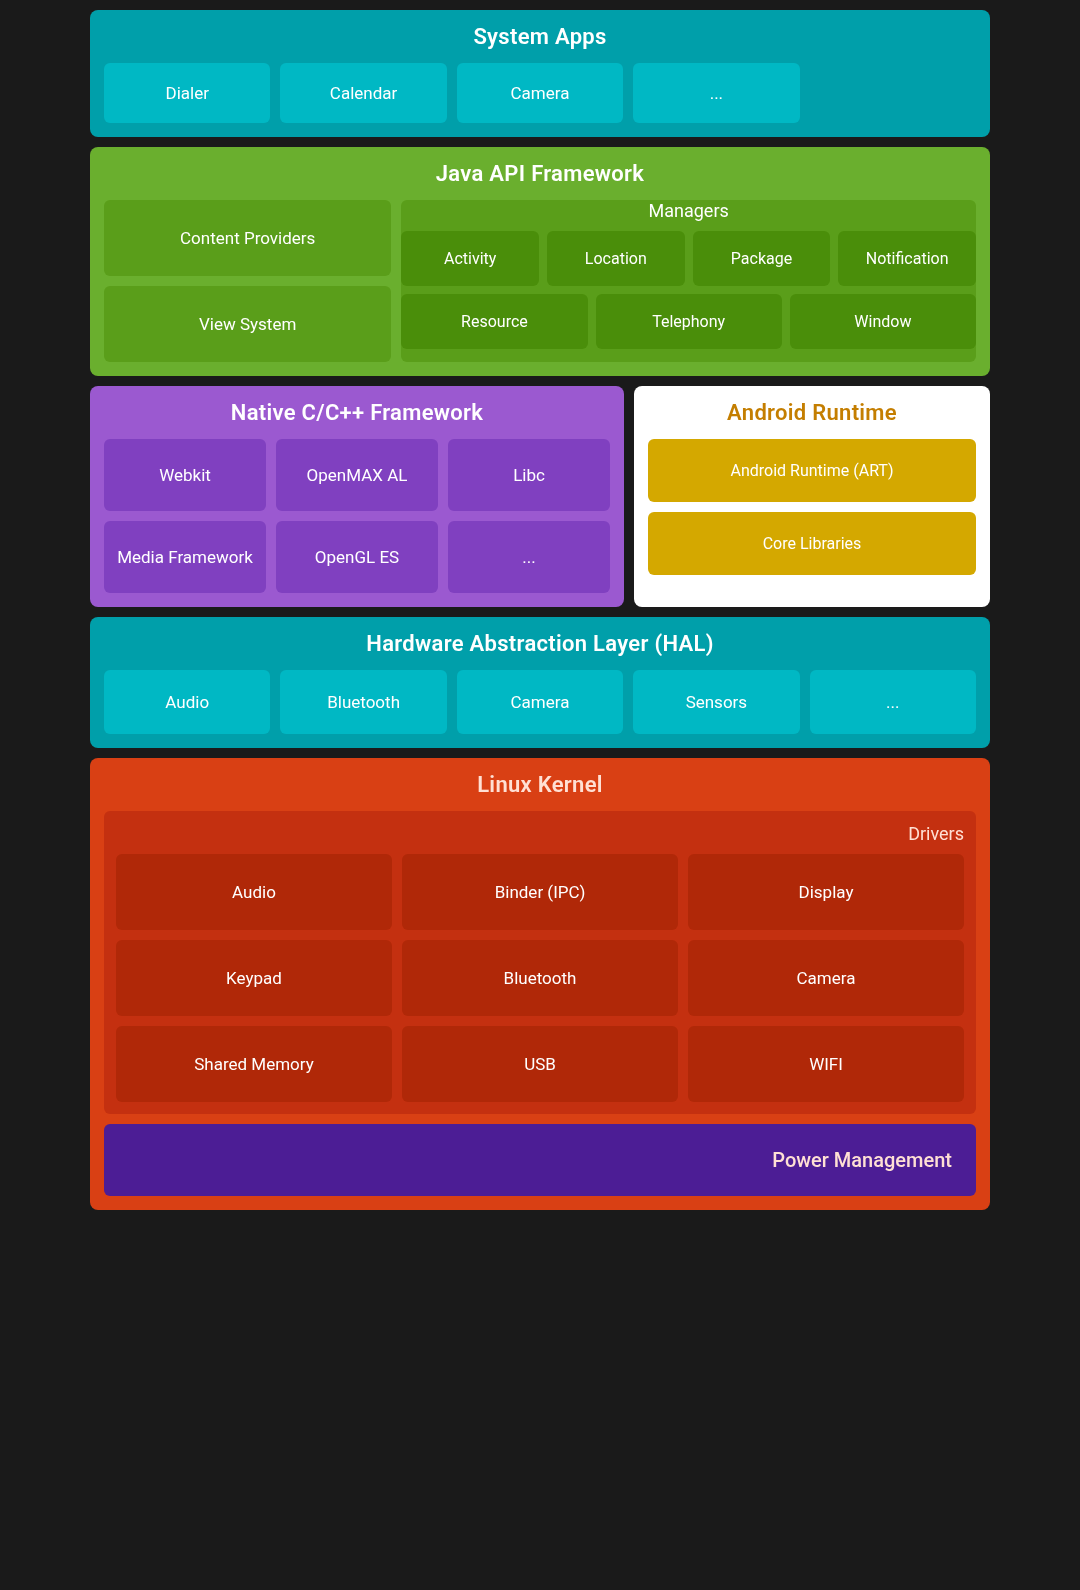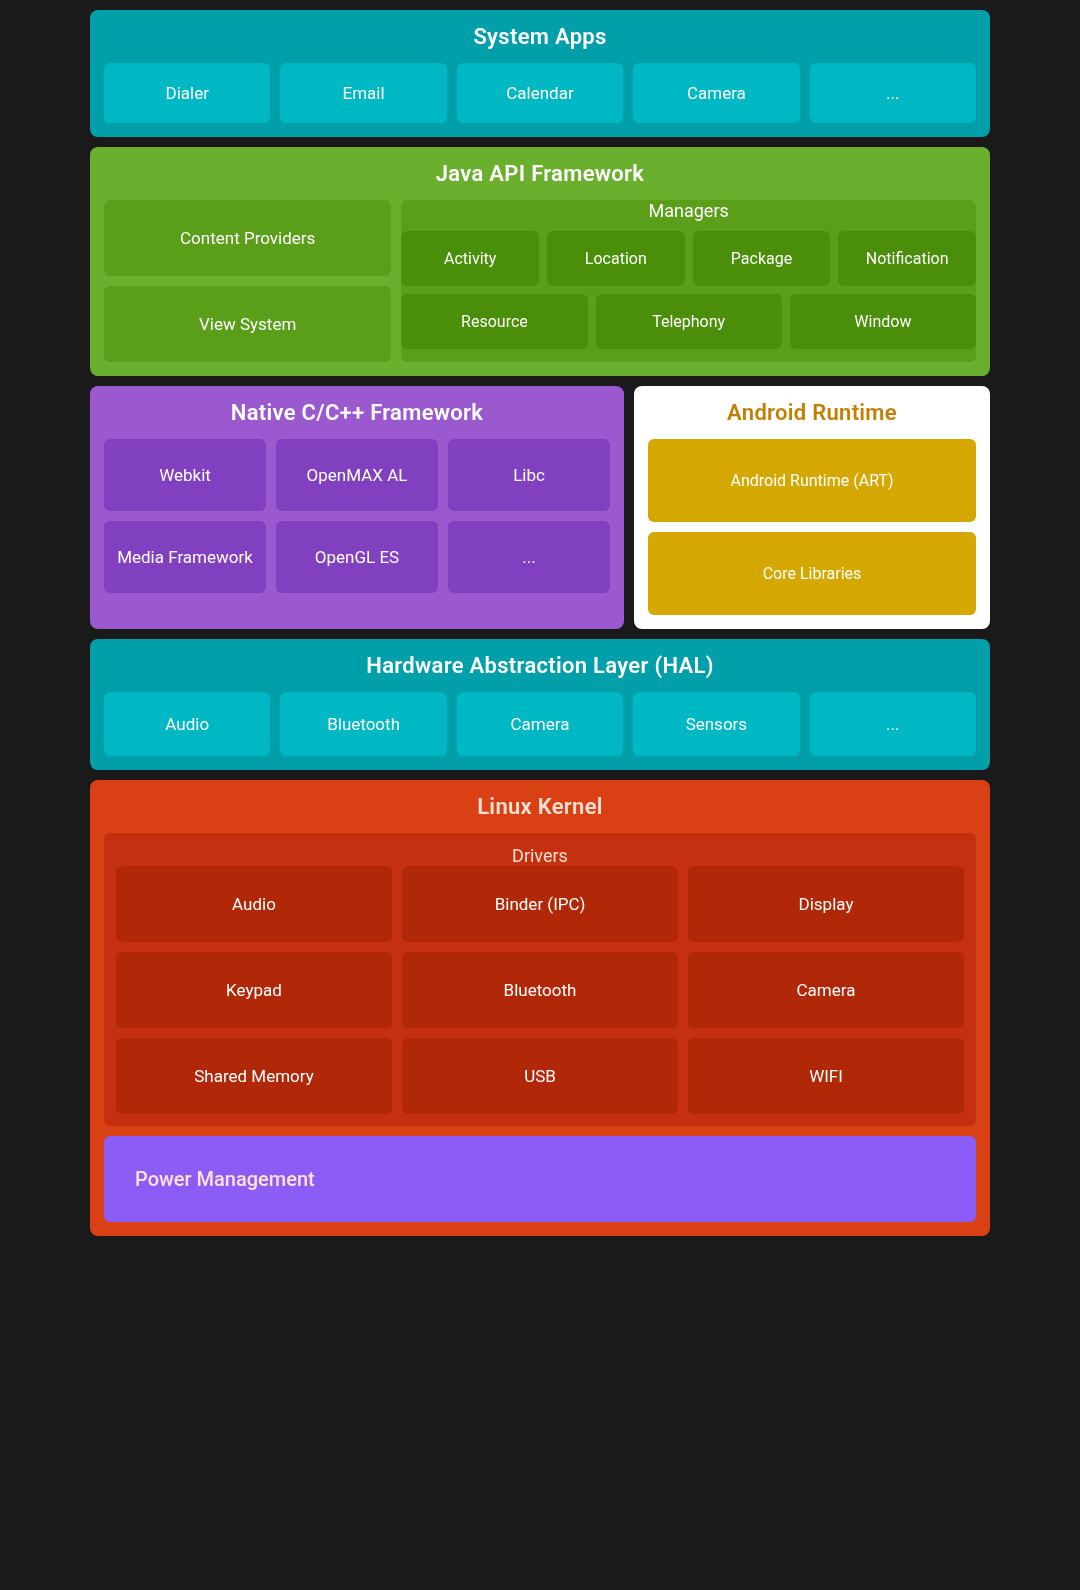--- a/index.html
+++ b/index.html
@@ -129,21 +129,21 @@
     .android-runtime { background: #ffffff; }
     .android-runtime .layer-title { color: #c47e00; }
     .runtime-grid {
       display: flex;
       flex-direction: column;
       gap: 10px;
     }
     .runtime-box {
       background: #d4a800;
       border-radius: 6px;
-      padding: 32px 10px;
+      padding: 22px 10px;
       text-align: center;
       color: white;
       font-size: 16px;
     }
 
     
     .hal { background: #009faa; }
     .hal-grid {
       display: grid;
       grid-template-columns: repeat(5, 1fr);
@@ -155,23 +155,24 @@
       padding: 22px 10px;
       text-align: center;
       color: white;
       font-size: 17px;
     }
 
     
     .linux { background: #d94014; }
     .linux .layer-title { color: #ffe0d4; }
     .drivers-title {
-      text-align: center;
+      text-align: right;
       color: #ffe0d4;
       font-size: 18px;
+      margin-bottom: 10px;
     }
     .drivers-container {
       background: #c43010;
       border-radius: 6px;
       padding: 12px;
       margin-bottom: 10px;
     }
     .drivers-grid {
       display: grid;
       grid-template-columns: repeat(3, 1fr);
@@ -179,39 +180,38 @@
     }
     .driver-box {
       background: #b02808;
       border-radius: 6px;
       padding: 28px 10px;
       text-align: center;
       color: white;
       font-size: 17px;
     }
     .power-mgmt {
-      background: #8b5cf6;
-      border-radius: 6px;
-      padding: 31px;
-      text-align: left;
+      background: #4c1d95;
+      border-radius: 6px;
+      padding: 24px;
+      text-align: right;
       color: #ffe0d4;
       font-size: 20px;
       font-weight: 500;
     }
   </style>
 </head>
 <body>
 
 <div class="diagram">
 
   <div class="layer system-apps">
     <div class="layer-title">System Apps</div>
     <div class="system-apps-grid">
       <div class="app-box">Dialer</div>
-      <div class="app-box">Email</div>
       <div class="app-box">Calendar</div>
       <div class="app-box">Camera</div>
       <div class="app-box">...</div>
     </div>
   </div>
 
   <div class="layer java-api">
     <div class="layer-title">Java API Framework</div>
     <div class="java-api-inner">
       <div class="java-api-left">

